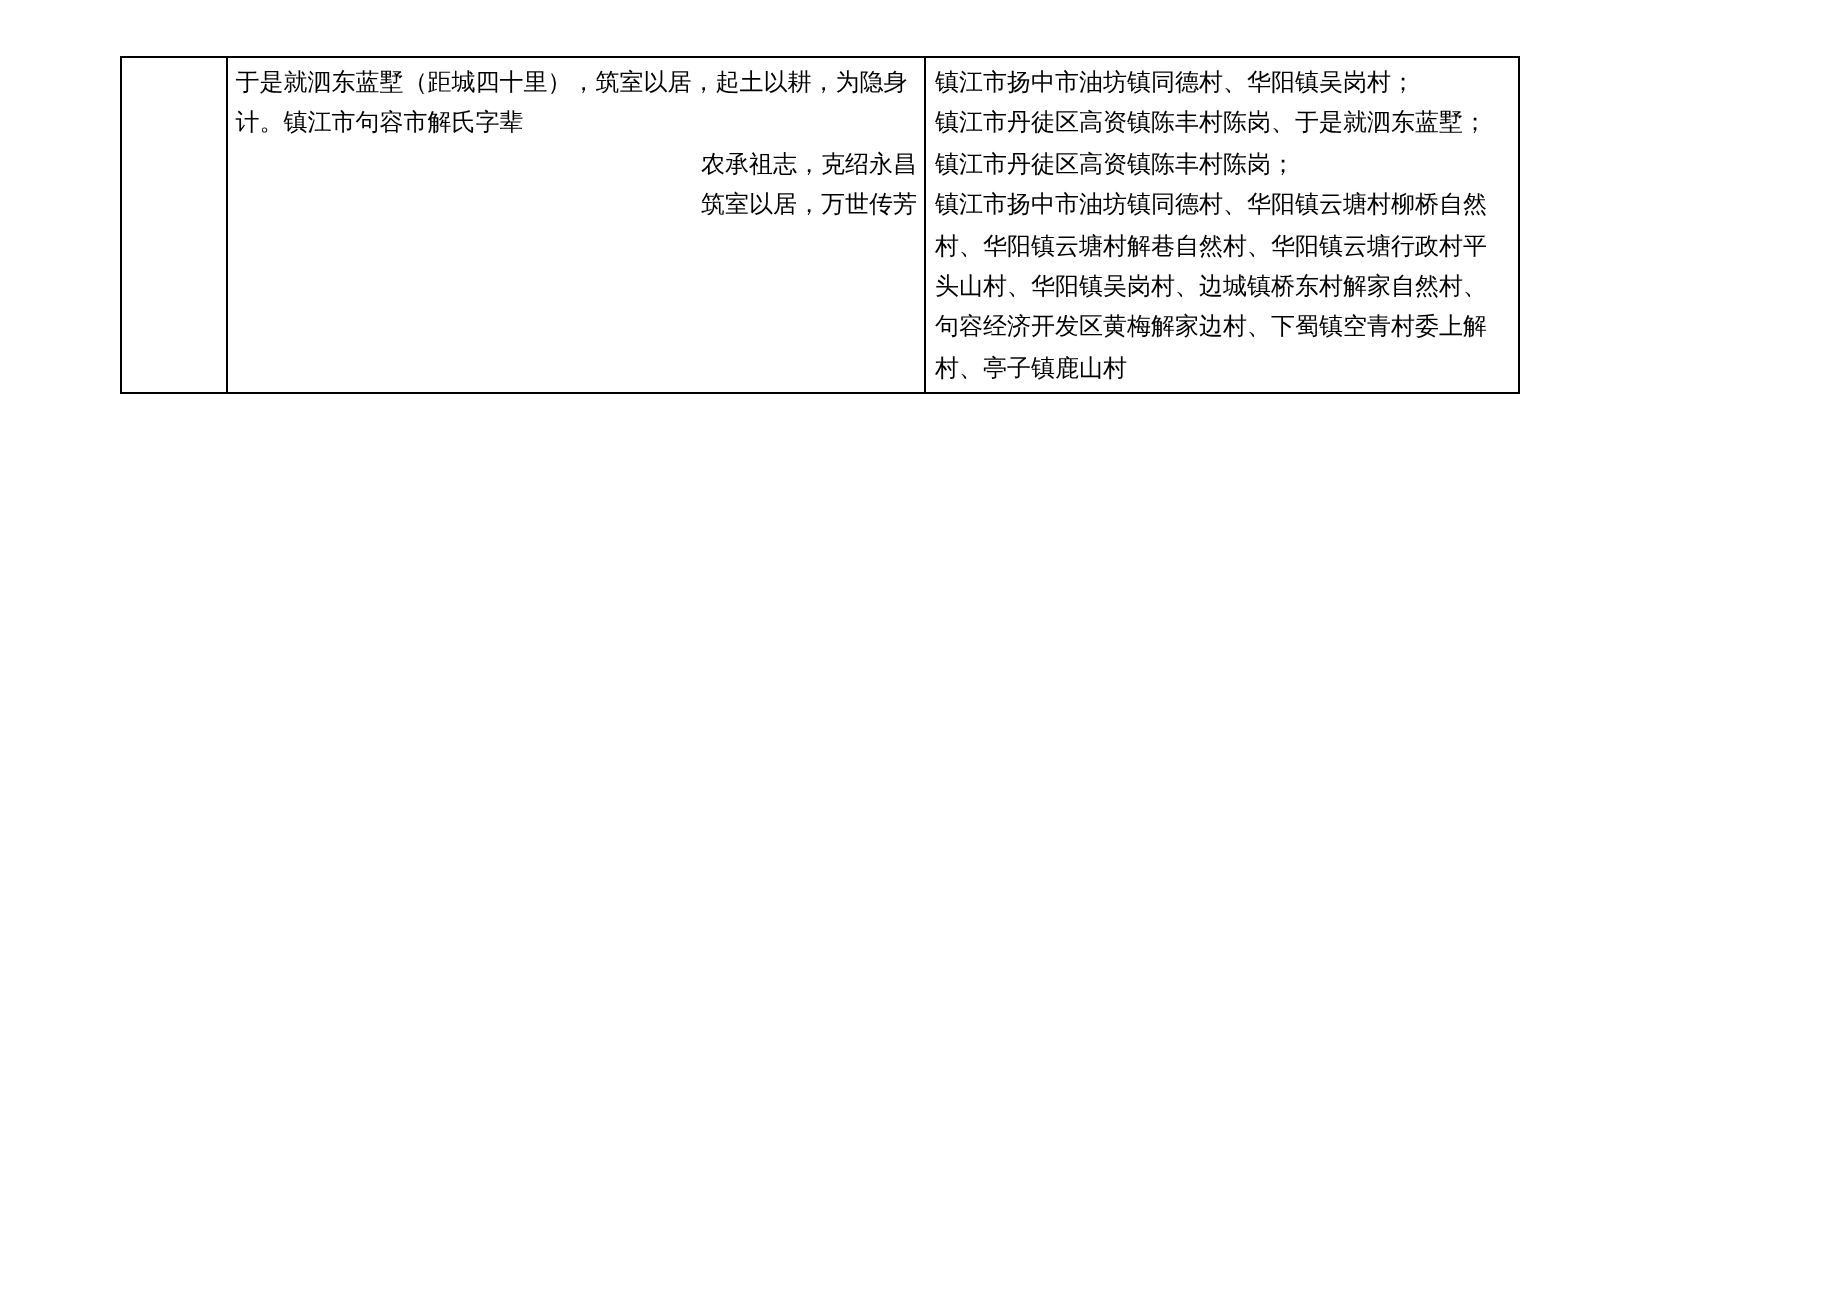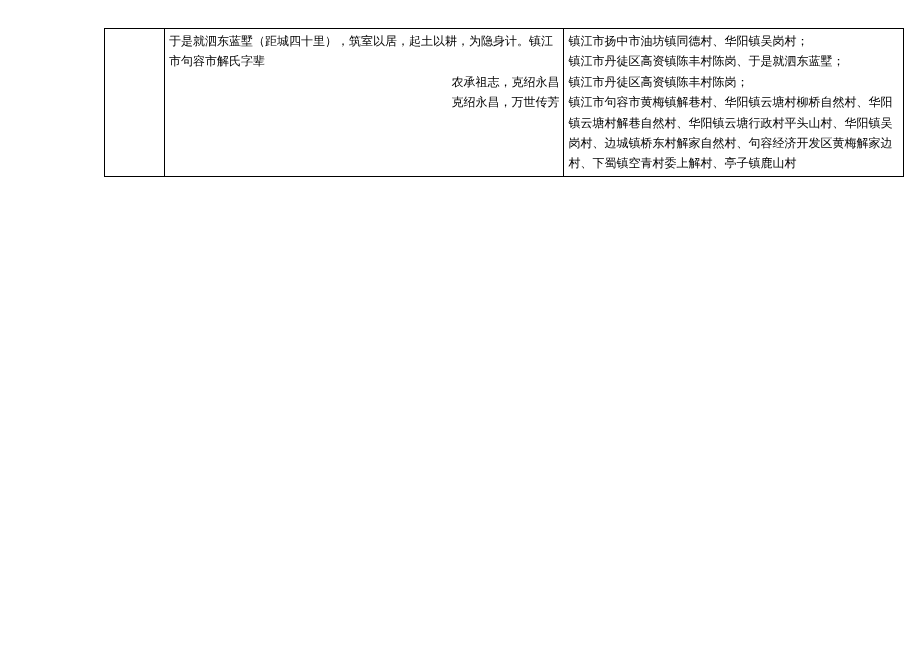--- a/index.html
+++ b/index.html
@@ -15,22 +15,21 @@
       width: 920px;
       height: 651px;
       padding: 0;
     }
     .table-wrapper {
       margin-left: 60px;
       margin-top: 28px;
     }
     table {
       border-collapse: collapse;
-      width: 800px;
-      margin-left: 44px;
+      width: 700px;
     }
     td {
       border: 1px solid #000;
       vertical-align: top;
       padding: 2px 4px;
       line-height: 1.7;
     }
     .col-narrow {
       width: 60px;
     }
@@ -49,24 +48,24 @@
 <body>
 
 <div class="table-wrapper">
   <table>
     <tbody>
         <tr>
       <td class="col-narrow"></td>
       <td class="col-left">
         <span>于是就泗东蓝墅（距城四十里），筑室以居，起土以耕，为隐身计。镇江市句容市解氏字辈</span>
         <span class="centered-line">农承祖志，克绍永昌</span>
-        <span class="centered-line">克绍永昌，万世传芳</span>
+        <span class="centered-line">筑室以居，万世传芳</span>
       </td>
       <td class="col-right">
         <div>镇江市扬中市油坊镇同德村、华阳镇吴岗村；</div>
         <div>镇江市丹徒区高资镇陈丰村陈岗、于是就泗东蓝墅；</div>
         <div>镇江市丹徒区高资镇陈丰村陈岗；</div>
-        <div>镇江市句容市黄梅镇解巷村、华阳镇云塘村柳桥自然村、华阳镇云塘村解巷自然村、华阳镇云塘行政村平头山村、华阳镇吴岗村、边城镇桥东村解家自然村、句容经济开发区黄梅解家边村、下蜀镇空青村委上解村、亭子镇鹿山村</div>
+        <div>镇江市扬中市油坊镇同德村、华阳镇云塘村柳桥自然村、华阳镇云塘村解巷自然村、华阳镇云塘行政村平头山村、华阳镇吴岗村、边城镇桥东村解家自然村、句容经济开发区黄梅解家边村、下蜀镇空青村委上解村、亭子镇鹿山村</div>
       </td>
     </tr>
   </tbody>
     </table>
 </div>
 
 </body></html>

